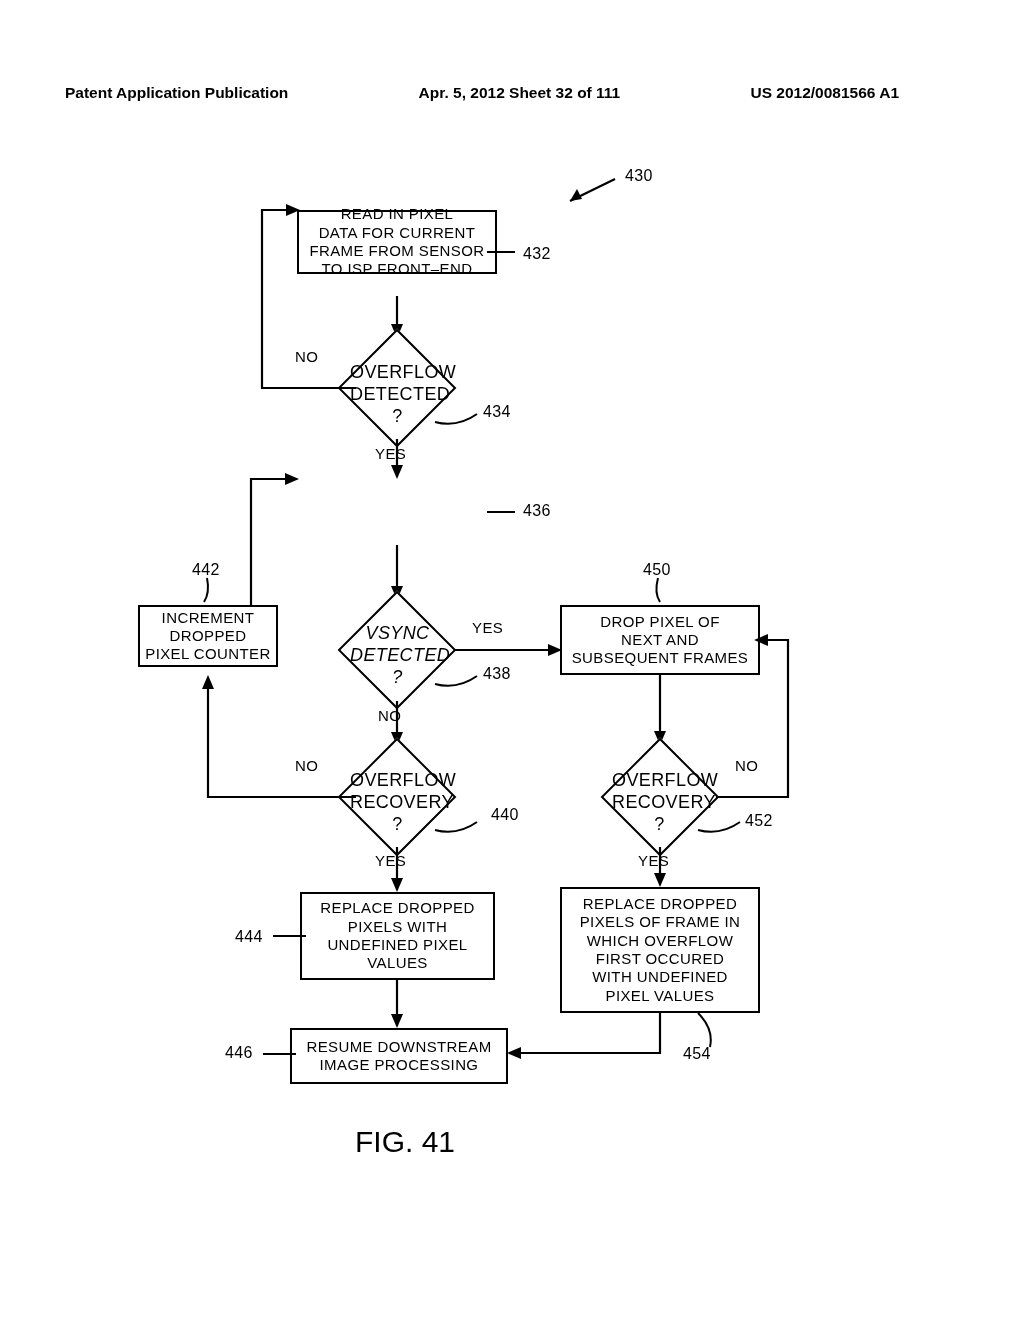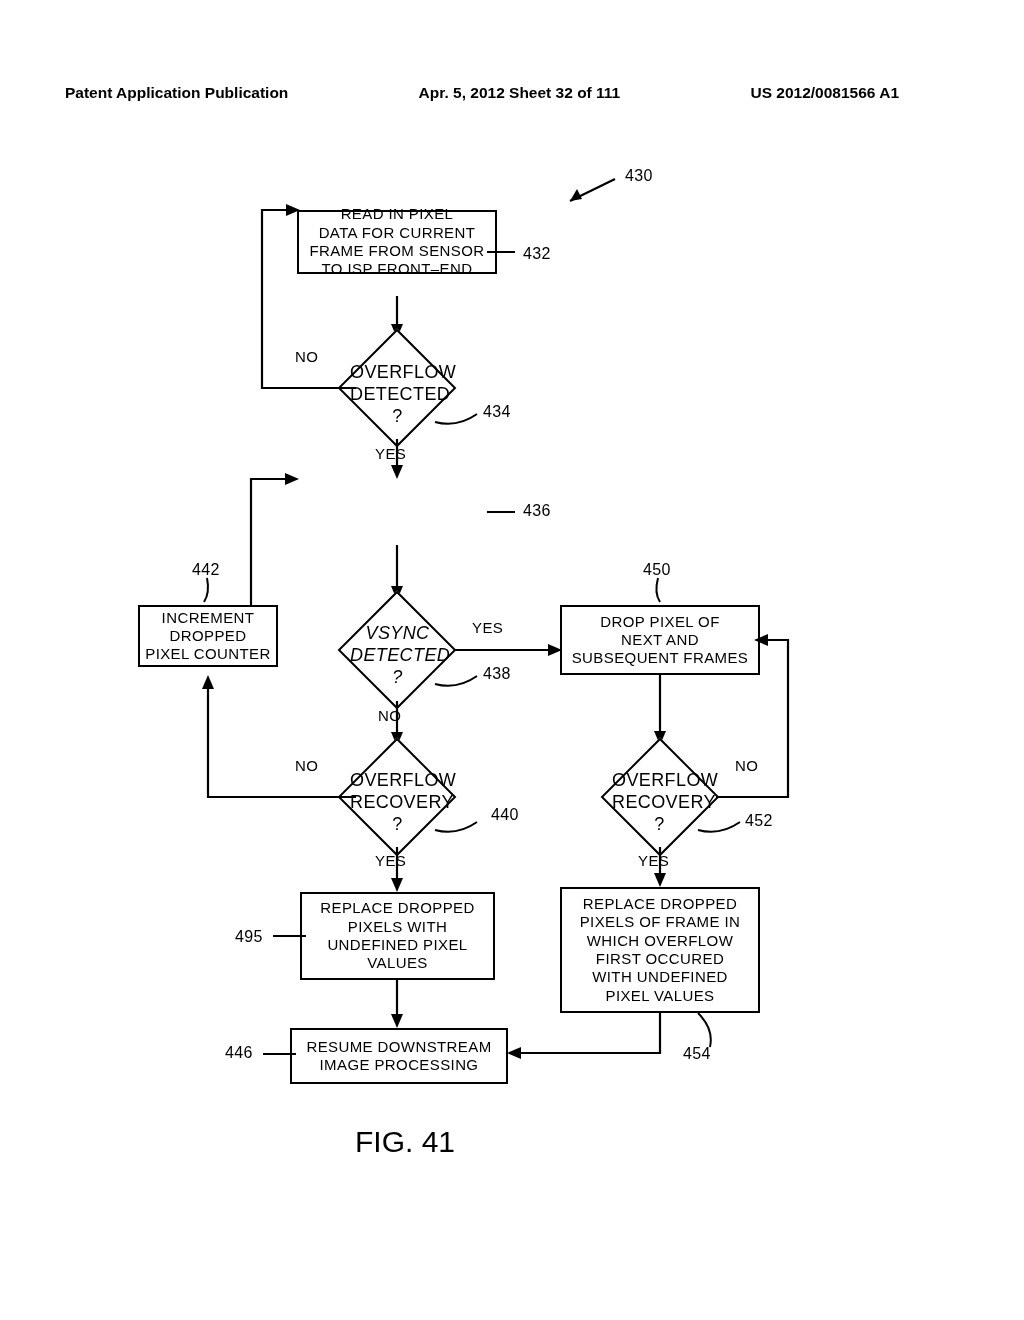--- a/index.html
+++ b/index.html
@@ -259,21 +259,21 @@
 
   <div class="box" style="left:300px; top:742px; width:195px; height:88px;">
     <span style="white-space:pre-line;">REPLACE DROPPED
 PIXELS WITH
 UNDEFINED PIXEL
 VALUES</span>
   </div>
   <svg class="arr" style="left:268px; top:777px;" width="40" height="18">
       <line x1="38" y1="9" x2="5" y2="9" stroke="#000" stroke-width="2"></line>
     </svg>
-  <div class="ref" style="left:235px; top:778px;">495</div>
+  <div class="ref" style="left:235px; top:778px;">444</div>
 
   <div class="box" style="left:560px; top:737px; width:200px; height:126px;">
     <span style="white-space:pre-line;">REPLACE DROPPED
 PIXELS OF FRAME IN
 WHICH OVERFLOW
 FIRST OCCURED
 WITH UNDEFINED
 PIXEL VALUES</span>
   </div>
   <svg class="arr" style="left:690px; top:863px;" width="30" height="35">

